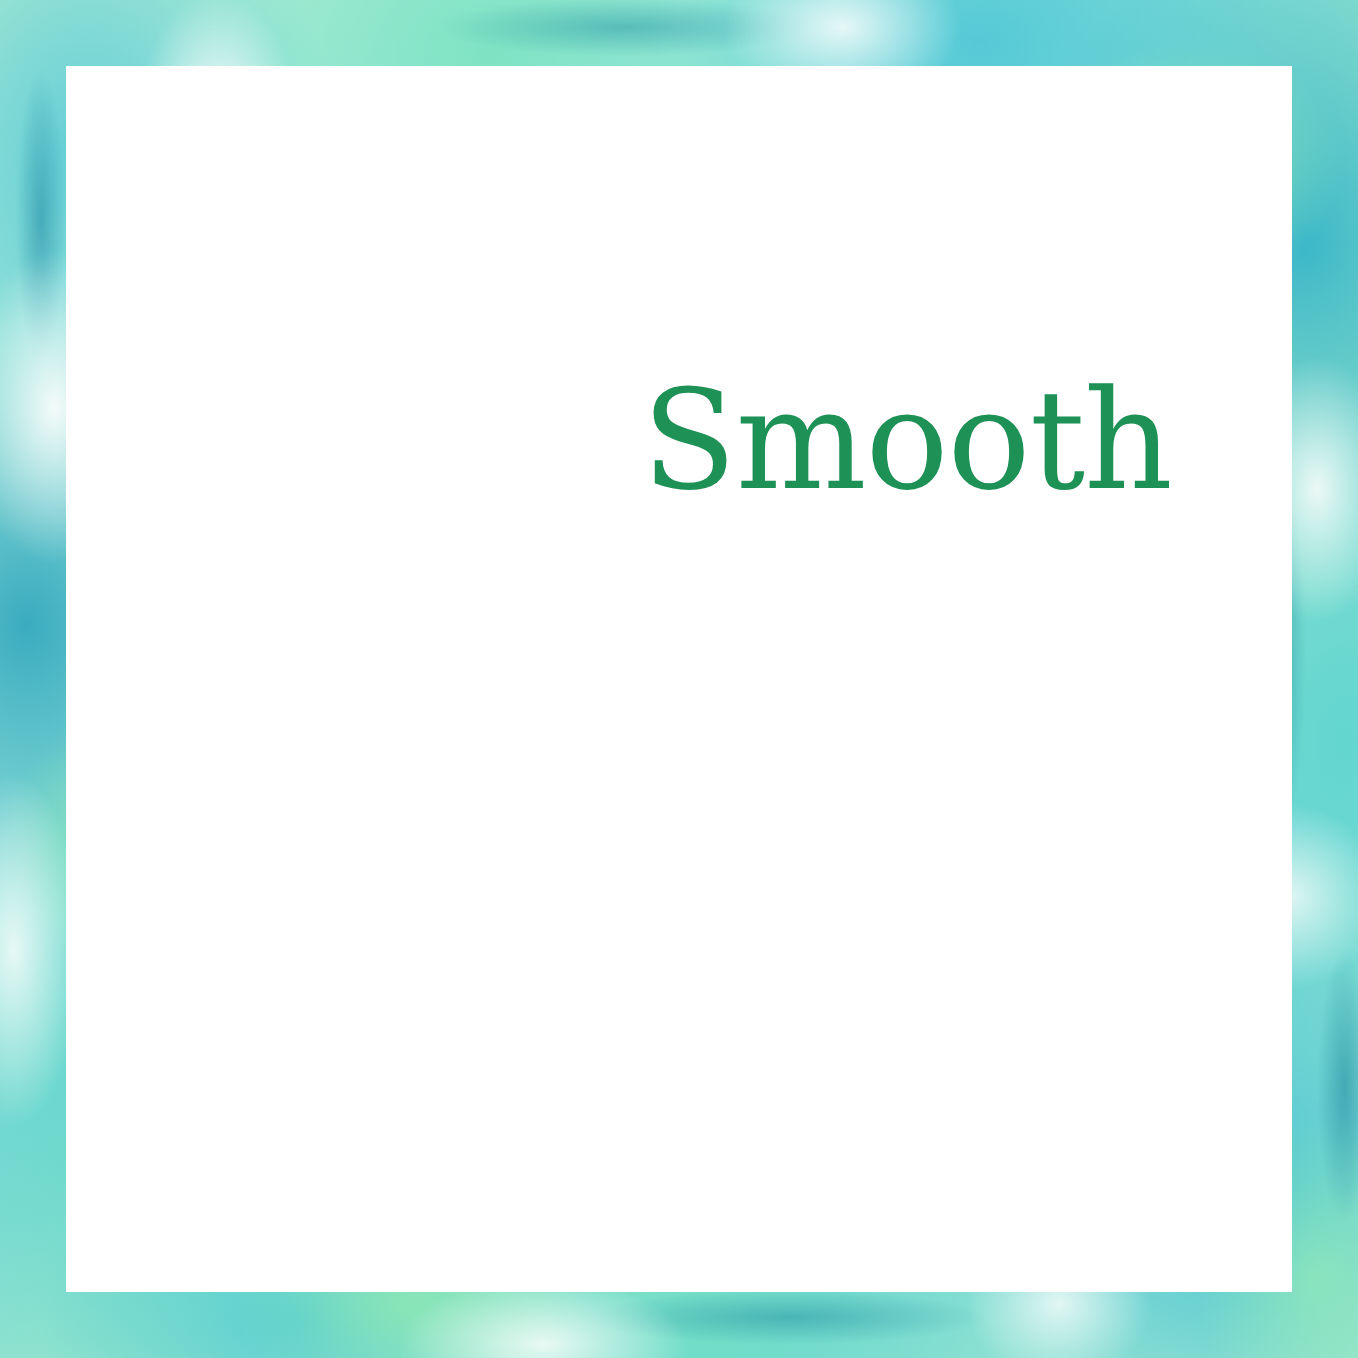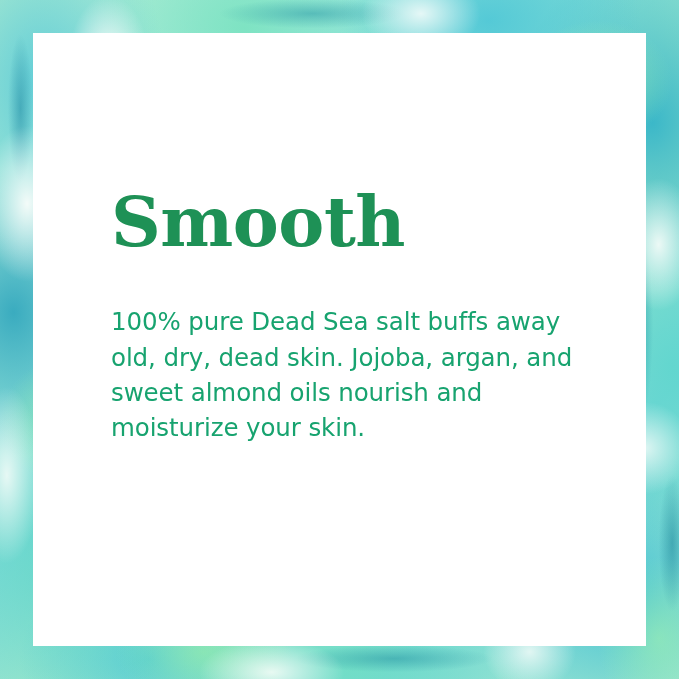--- a/index.html
+++ b/index.html
@@ -86,25 +86,26 @@
   .card-inner {
     position: absolute;
     left: 78px;
     top: 150px;
     right: 60px;
   }
 
   .headline {
     font-family: "DejaVu Serif", "Liberation Serif", serif;
     color: #1e9156;
-    font-weight: 700;
+    font-weight: 400;
     font-size: 69px;
     line-height: 1.12;
     letter-spacing: -0.5px;
     margin: 0;
+    text-align: right;
   }
   .headline .line {
     display: block;
   }
 
   .body-copy {
     margin-top: 44px;
     color: #17a36f;
     font-family: "DejaVu Sans", "Liberation Sans", sans-serif;
     font-size: 24.5px;
@@ -124,18 +125,17 @@
   <div class="bg-veins"></div>
   <div class="bg-swirls"></div>
 
   <div class="card">
     <div class="card-inner">
 
       <h1 class="headline">
         <span class="line">Smooth</span>
       </h1>
 
-      <p class="body-copy">100% pure Dead Sea salt buffs away old, dry, dead skin. Jojoba, argan, and sweet almond oils nourish and moisturize your skin.</p>
 
     </div>
   </div>
 
 </div>
 
 </body></html>

